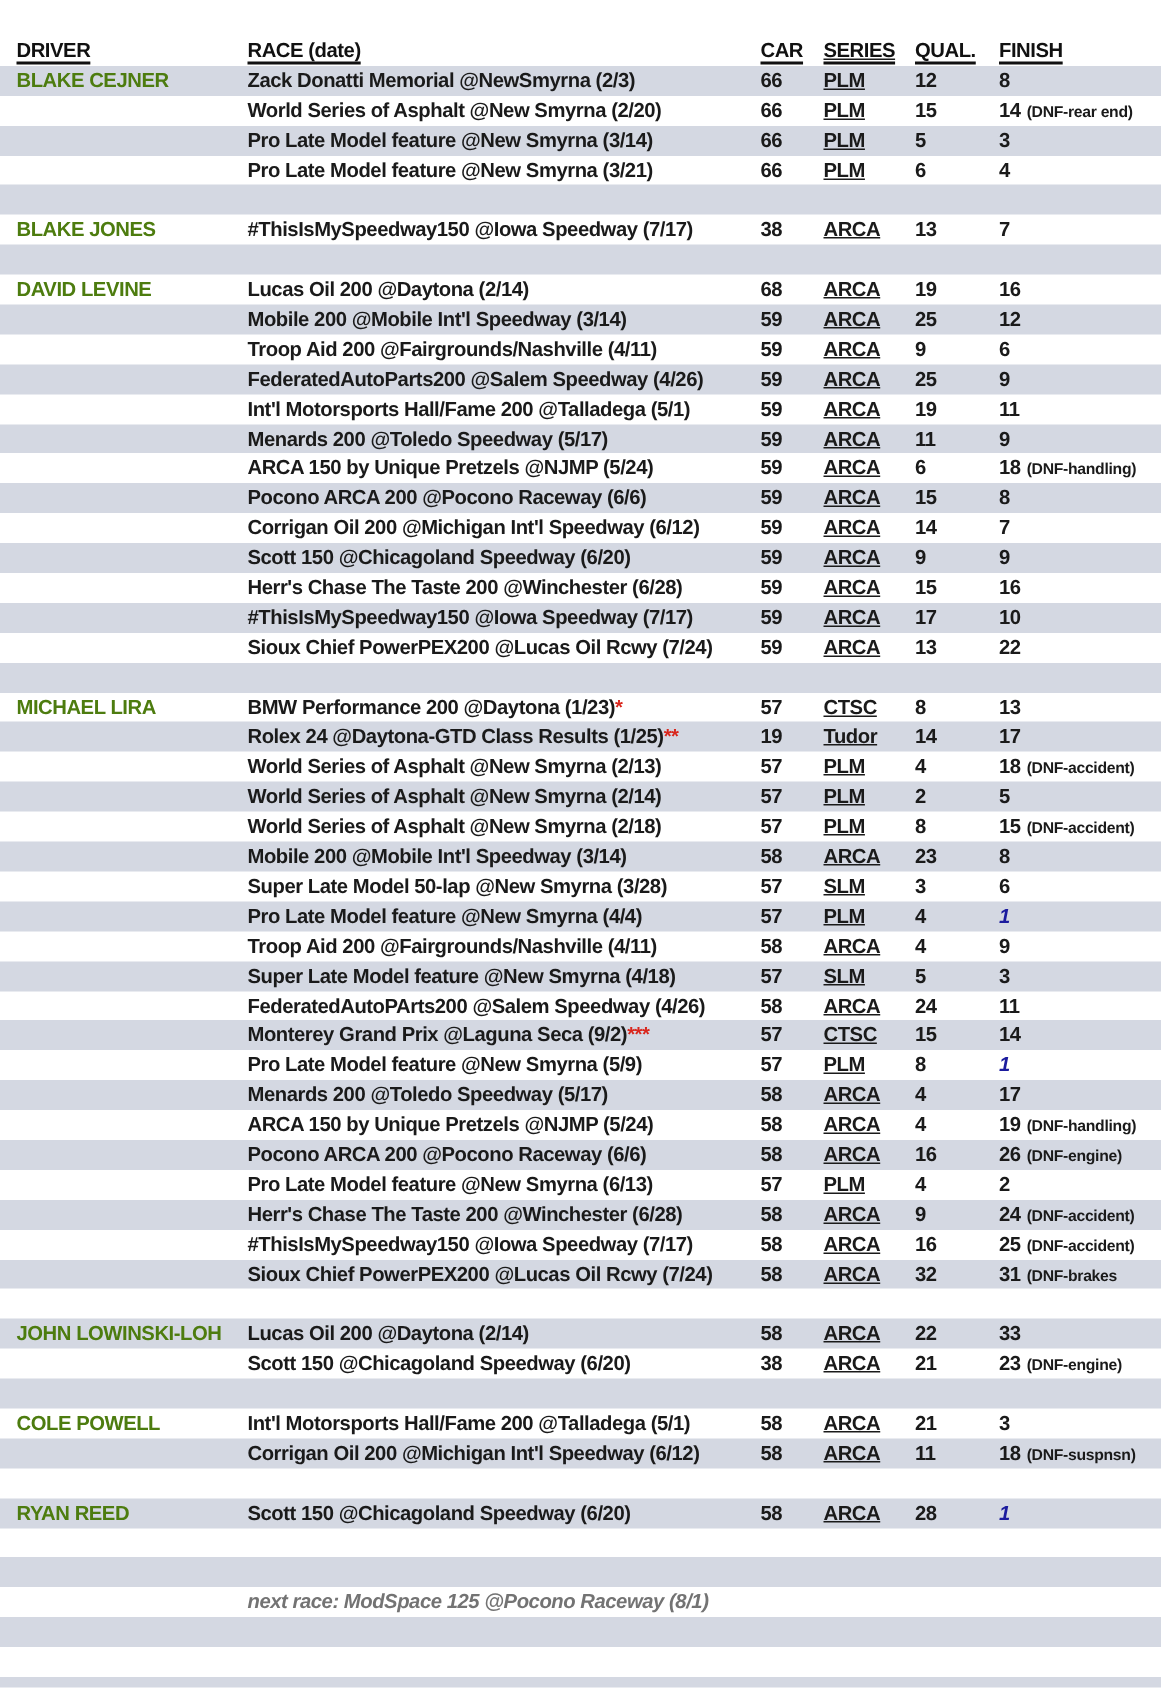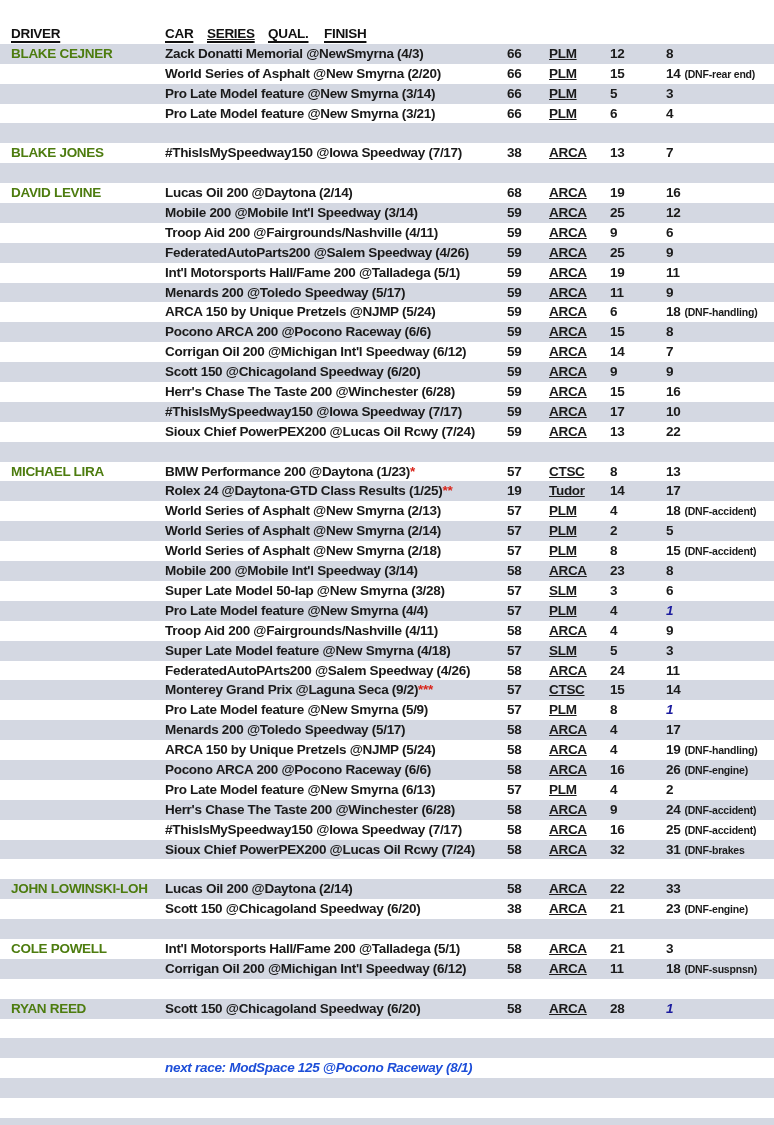--- a/index.html
+++ b/index.html
@@ -45,41 +45,42 @@
     font-size: 10.5px;
     letter-spacing: -0.2px;
     margin-left: 4px;
     text-align: center;
   }
   .finish-num.win {
     color: #1b1b9e;
     font-style: italic;
   }
   .next-race-row .race-text {
-    color: #1d4ed8;
+    color: #737373;
     font-style: italic;
   }
 </style>
 </head>
 <body>
 
 <div class="sheet">
 
   <div class="row header">
     <div class="cell c-driver"><span class="hdr-u">DRIVER</span></div>
+    <div class="cell c-race"><span class="hdr-u">RACE (date)</span></div>
     <div class="cell c-car"><span class="hdr-u">CAR</span></div>
     <div class="cell c-series"><span class="hdr-u">SERIES</span></div>
     <div class="cell c-qual"><span class="hdr-u">QUAL.</span></div>
     <div class="cell c-finish"><span class="hdr-u">FINISH</span></div>
   </div>
 
   <div id="table-body">
       <div class="row stripe">
     <div class="cell c-driver"><span class="driver-text">BLAKE CEJNER</span></div>
-    <div class="cell c-race"><span class="race-text">Zack Donatti Memorial @NewSmyrna (4/3)</span><span class="star"></span></div>
+    <div class="cell c-race"><span class="race-text">Zack Donatti Memorial @NewSmyrna (2/3)</span><span class="star"></span></div>
     <div class="cell c-car">66</div>
     <div class="cell c-series">PLM</div>
     <div class="cell c-qual">12</div>
     <div class="cell c-finish"><span class="finish-num">8</span><span class="finish-note"></span></div>
   </div>
       <div class="row">
     <div class="cell c-driver"><span class="driver-text"></span></div>
     <div class="cell c-race"><span class="race-text">World Series of Asphalt @New Smyrna (2/20)</span><span class="star"></span></div>
     <div class="cell c-car">66</div>
     <div class="cell c-series">PLM</div>

